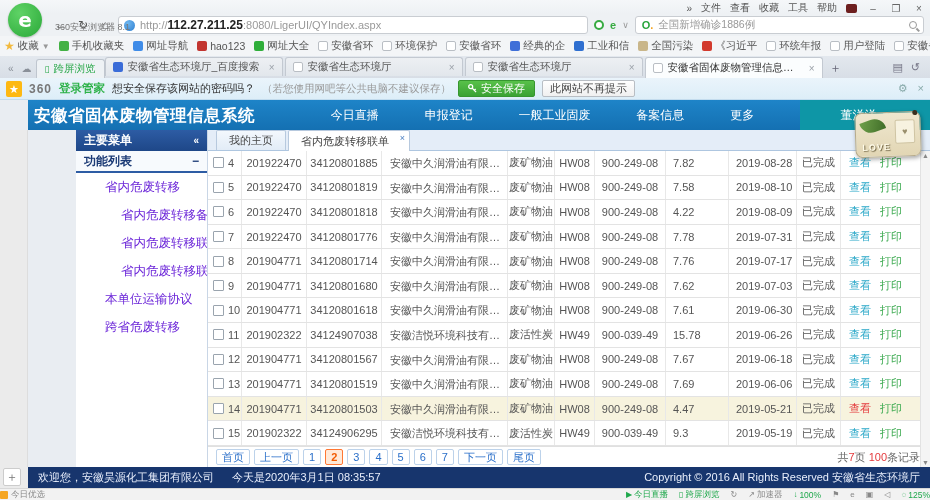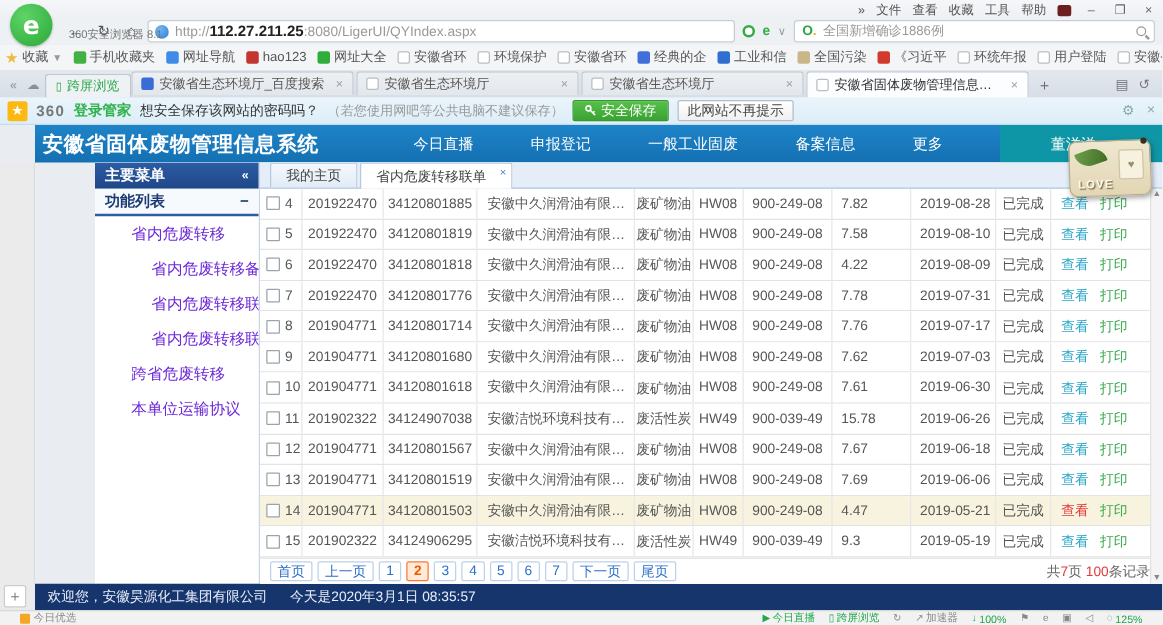--- a/index.html
+++ b/index.html
@@ -113,21 +113,21 @@
   .pager-summary b { color:#e4393c; font-weight:normal; }
 
   .vscroll { position:absolute; right:0; top:21px; bottom:0; width:10px; background:#f4f4f4; border-left:1px solid #e2e2e2; display:flex; flex-direction:column; justify-content:space-between; align-items:center; font-size:7px; color:#888; padding:1px 0; }
 
   
   .appfooter { height:21px; display:flex; }
   .footstrip { width:28px; background:#ebebeb; position:relative; }
   .plusbtn { position:absolute; left:3px; top:1px; width:18px; height:18px; background:#fff; border:1px solid #ccc; border-radius:2px; color:#777; font-size:12px; line-height:16px; text-align:center; }
   .footmain { flex:1; background:#17356d; color:#e8eefb; display:flex; align-items:center; padding:0 10px; font-size:11px; gap:18px; }
   .foot-copy { margin-left:auto; }
-  .statusbar { height:12px; background:#f2f2f2; border-top:1px solid #d8d8d8; display:flex; align-items:center; padding:0 16px; font-size:8.5px; color:#888; }
+  .statusbar { height:12px; background:#f2f2f2; border-top:1px solid #d8d8d8; display:flex; align-items:center; padding:0 0; font-size:8.5px; color:#888; }
   .st-left { display:flex; align-items:center; gap:3px; }
   .gift { width:8px; height:8px; background:#f5a623; border-radius:1px; }
   .st-right { margin-left:auto; display:flex; align-items:center; gap:11px; }
   .st-item { display:flex; align-items:center; gap:2px; color:#888; }
   .st-item.green { color:#1fa84c; }
   .st-item .ic { font-size:8px; }
 
   
   .sticker { position:absolute; right:9px; top:112px; width:66px; height:45px; background:linear-gradient(#efe7cf,#e2d6b4); border:1px solid #b7ab8a; border-radius:7px; transform:rotate(-2deg); box-shadow:1px 2px 4px rgba(0,0,0,.35); z-index:50; }
   .leaf { position:absolute; left:5px; top:6px; width:24px; height:13px; background:linear-gradient(120deg,#6fa04a,#3f6d28); border-radius:1px 14px 1px 14px; transform:rotate(-18deg); }
@@ -329,22 +329,22 @@
       </div>
       <div class="sb-group">
         <span>功能列表</span>
         <span class="minus">−</span>
       </div>
       <div id="sidebar-items">
           <div class="sb-item l1">省内危废转移</div>
           <div class="sb-item l2">省内危废转移备案</div>
           <div class="sb-item l2">省内危废转移联单</div>
           <div class="sb-item l2">省内危废转移联单退运</div>
+          <div class="sb-item l1">本单位运输协议</div>
           <div class="sb-item l1">跨省危废转移</div>
-          <div class="sb-item l1">本单位运输协议</div>
         </div>
     </div>
 
     <div class="main">
       <div class="ctabs" id="content-tabs">
           <span class="ctab">
             <span>我的主页</span>
           </span>
           <span class="ctab active">
             <span>省内危废转移联单</span>
@@ -630,20 +630,21 @@
     </div>
   </div>
 
   <div class="appfooter">
     <div class="footstrip">
       <span class="plusbtn">＋</span>
     </div>
     <div class="footmain">
       <span>欢迎您，安徽昊源化工集团有限公司</span>
       <span>今天是2020年3月1日  08:35:57</span>
+      <span class="foot-copy">Copyright © 2016 All Rights Reserved 安徽省生态环境厅</span>
     </div>
   </div>
 
   <div class="statusbar">
     <span class="st-left">
       <span class="gift"></span>
       <span>今日优选</span>
     </span>
     <span class="st-right" id="status-items">
         <span class="st-item green">

